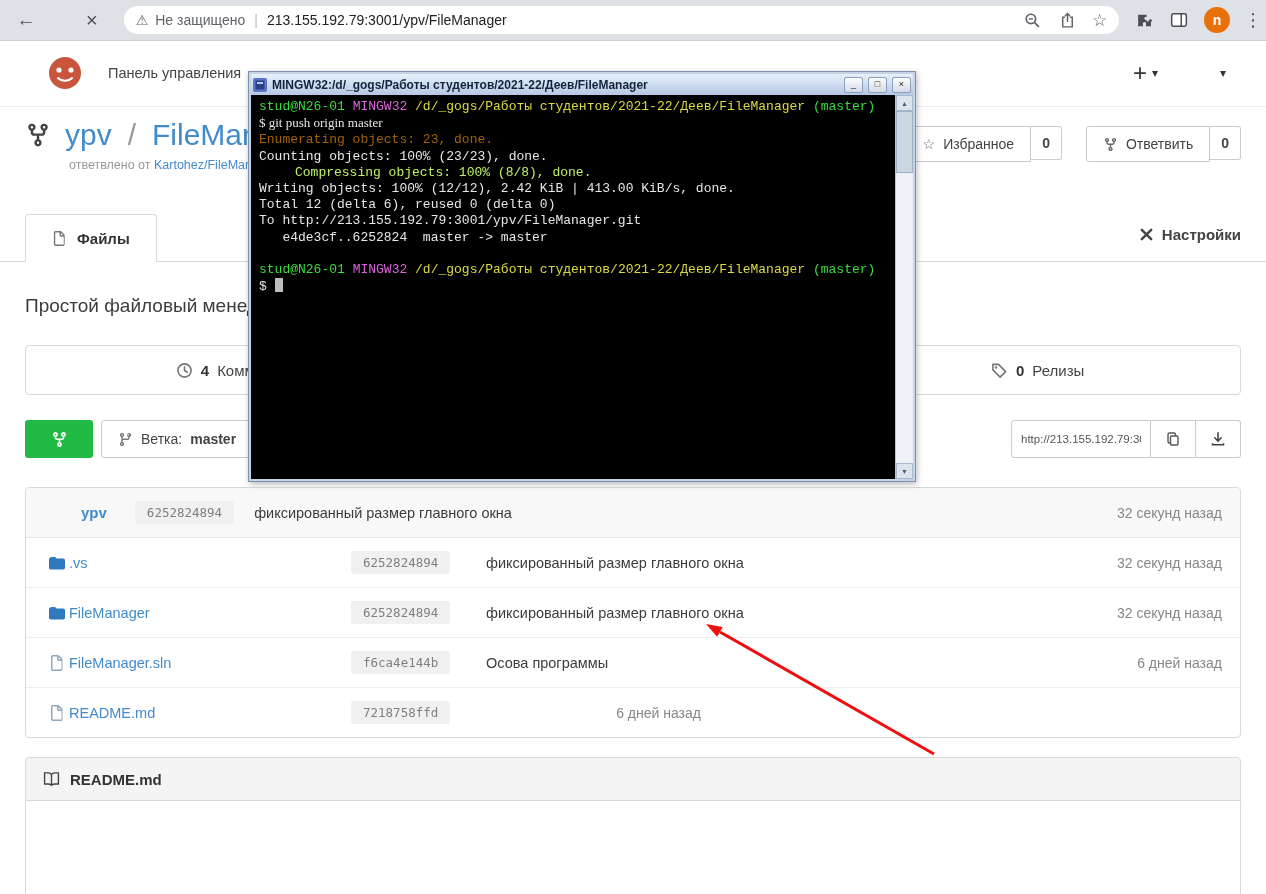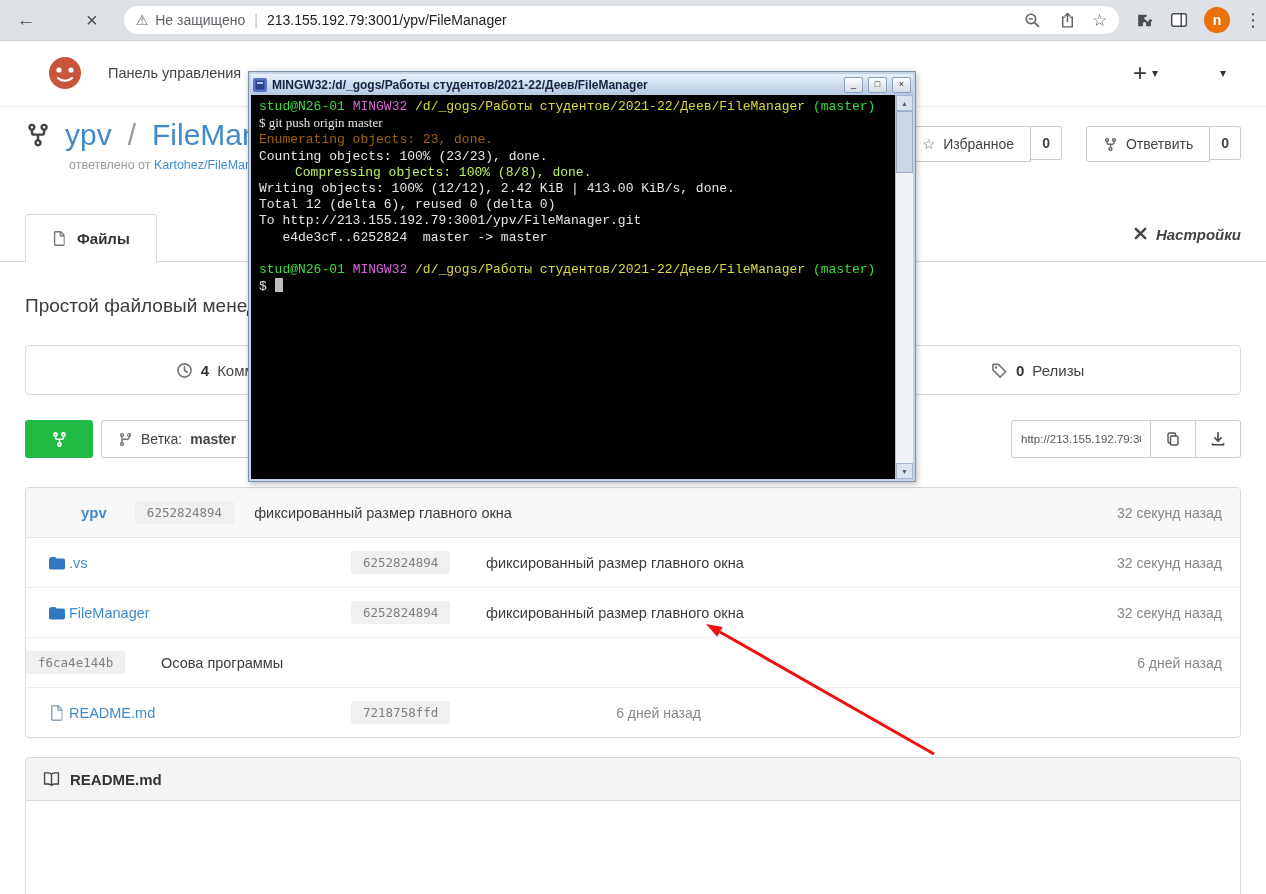--- a/index.html
+++ b/index.html
@@ -51,22 +51,22 @@
         display:flex;align-items:center;gap:8px;padding:0 16px;font-size:14px;color:#444;cursor:pointer;}
   .gcount{height:34px;box-sizing:border-box;border:1px solid #ccc;border-left:none;border-radius:0 3px 3px 0;
           display:flex;align-items:center;padding:0 11px;font-size:14px;font-weight:bold;color:#444;background:#fff;cursor:pointer;}
   .gbtn .ic{color:#666;display:flex;}
 
   
   .tabbar{position:absolute;top:214px;left:0;width:1266px;height:47px;border-bottom:1px solid #d9d9d9;}
   .tab-files{position:absolute;left:25px;top:0;height:48px;box-sizing:border-box;background:#fff;
              border:1px solid #d9d9d9;border-bottom:none;border-radius:4px 4px 0 0;
              display:flex;align-items:center;gap:10px;padding:0 26px;font-size:15px;font-weight:bold;color:#333;cursor:pointer;}
-  .tab-settings{position:absolute;right:25px;top:12px;display:flex;gap:8px;
-                font-size:15px;font-weight:bold;color:#444;cursor:pointer;font-style:italic;}
+  .tab-settings{position:absolute;right:25px;top:12px;display:flex;align-items:center;gap:8px;
+                font-size:15px;font-weight:bold;color:#444;cursor:pointer;}
 
   
   .repo-desc{position:absolute;top:295px;left:25px;font-size:19px;color:#3c3c3c;}
 
   
   .stats{position:absolute;top:345px;left:25px;width:1216px;height:50px;box-sizing:border-box;
          border:1px solid #d9d9d9;border-radius:4px;display:flex;align-items:stretch;background:#fff;}
   .stat{flex:1;display:flex;align-items:center;justify-content:center;gap:8px;font-size:15px;color:#444;cursor:pointer;}
   .stat svg{color:#767676;}
   .stat b{color:#333;}
@@ -322,20 +322,28 @@
                 <path d="M1.75 2.5A1.75 1.75 0 0 0 0 4.25v8.5c0 .966.784 1.75 1.75 1.75h12.5A1.75 1.75 0 0 0 16 12.75v-7.5A1.75 1.75 0 0 0 14.25 3.5H7.81a.25.25 0 0 1-.177-.073L6.44 2.22a.75.75 0 0 0-.53-.22H1.75z"></path>
               </svg>
             </span>
             <a>FileManager</a>
           </span>
           <span class="c-hash"><a class="hashbadge">6252824894</a></span>
           <span class="c-msg">фиксированный размер главного окна</span>
           <span class="c-age">32 секунд назад</span>
         </div>
         <div class="frow">
+          <span class="c-name">
+            <span style="display: flex;">
+              <svg width="16" height="16" viewBox="0 0 16 16" fill="#8ea6ba">
+                <path d="M3.75 1.5a.25.25 0 0 0-.25.25v12.5c0 .138.112.25.25.25h8.5a.25.25 0 0 0 .25-.25V6h-2.75A1.75 1.75 0 0 1 8 4.25V1.5H3.75zm5.75.56v2.19c0 .138.112.25.25.25h2.19L9.5 2.06zM2 1.75C2 .784 2.784 0 3.75 0h5.086c.464 0 .909.184 1.237.513l2.914 2.914c.329.328.513.773.513 1.237v9.586A1.75 1.75 0 0 1 12.25 16h-8.5A1.75 1.75 0 0 1 2 14.25V1.75z"></path>
+              </svg>
+            </span>
+            <a>FileManager.sln</a>
+          </span>
           <span class="c-hash"><a class="hashbadge">f6ca4e144b</a></span>
           <span class="c-msg">Осова программы</span>
           <span class="c-age">6 дней назад</span>
         </div>
         <div class="frow">
           <span class="c-name">
             <span style="display: flex;">
               <svg width="16" height="16" viewBox="0 0 16 16" fill="#8ea6ba">
                 <path d="M3.75 1.5a.25.25 0 0 0-.25.25v12.5c0 .138.112.25.25.25h8.5a.25.25 0 0 0 .25-.25V6h-2.75A1.75 1.75 0 0 1 8 4.25V1.5H3.75zm5.75.56v2.19c0 .138.112.25.25.25h2.19L9.5 2.06zM2 1.75C2 .784 2.784 0 3.75 0h5.086c.464 0 .909.184 1.237.513l2.914 2.914c.329.328.513.773.513 1.237v9.586A1.75 1.75 0 0 1 12.25 16h-8.5A1.75 1.75 0 0 1 2 14.25V1.75z"></path>
               </svg>

